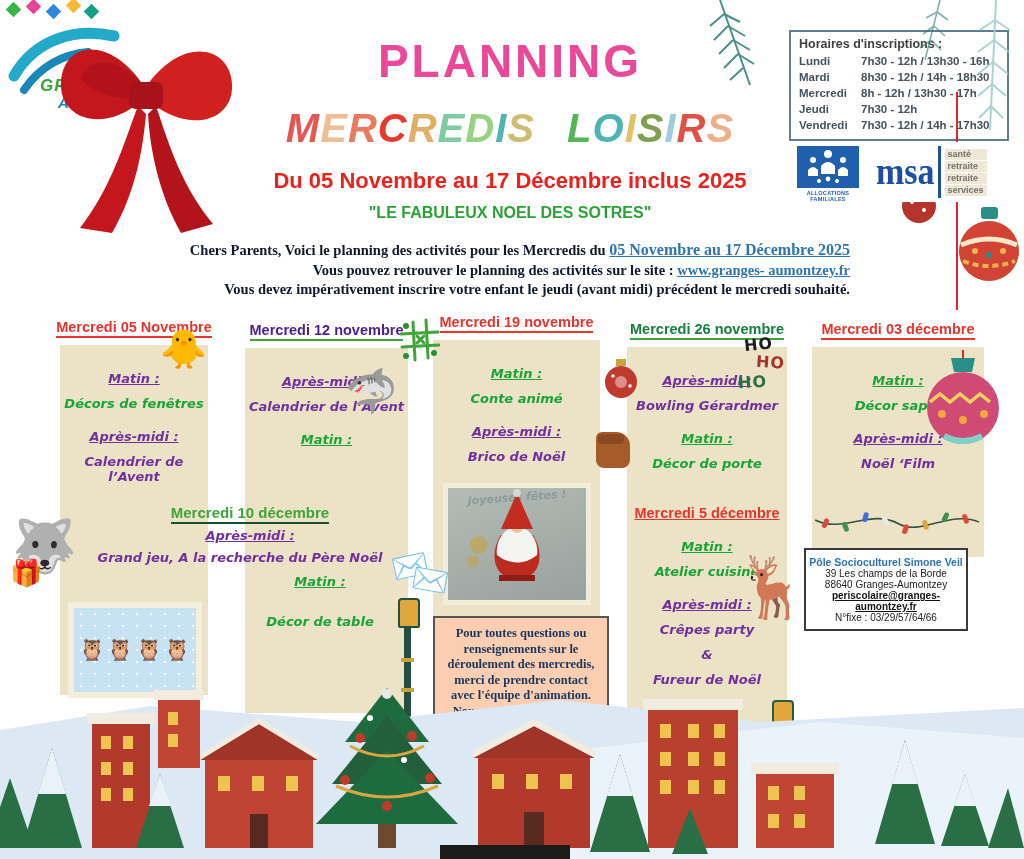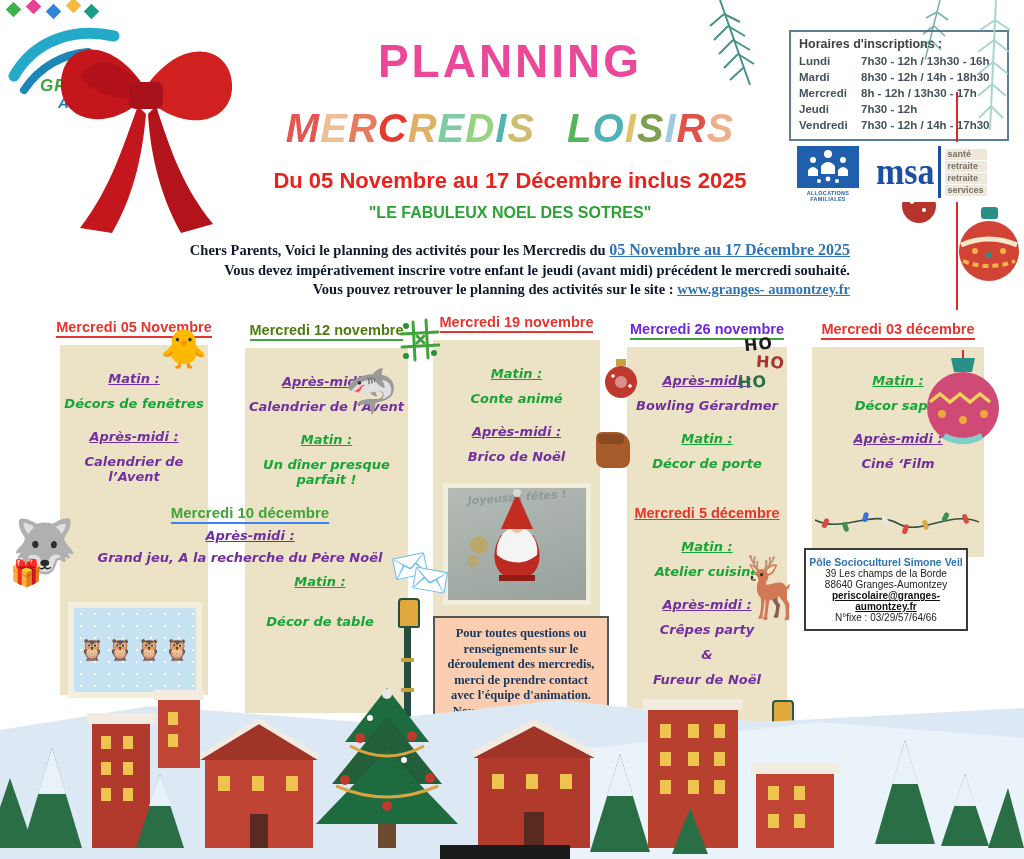--- a/index.html
+++ b/index.html
@@ -49,21 +49,21 @@
   .item{font:italic 700 13px "DejaVu Sans",sans-serif;margin:10px 4px;}
   .time-purple{color:#7030a0;text-decoration:underline;margin-top:18px;}
   .time-green{color:#18a437;text-decoration:underline;margin-top:18px;}
   .act-purple{color:#7030a0;}
   .act-green{color:#18a437;}
   .inner-header{color:#e6352c;text-decoration:underline;font-style:normal;font-size:14.5px;margin-top:34px;font-family:"Liberation Sans",sans-serif;}
 
   
   .dec10{left:60px;top:504px;width:352px;height:140px;}
   .dec10 .hdr{position:absolute;left:70px;top:0;width:240px;text-align:center;font:800 15px "Liberation Sans",sans-serif;color:#3fa439;}
-  .dec10 .hdr span{border-bottom:2px solid #3b82f6;padding-bottom:1px;}
+  .dec10 .hdr span{border-bottom:2px solid #14532d;padding-bottom:1px;}
   .dec10 .pm-label{position:absolute;left:120px;top:24px;width:140px;text-align:center;font:italic 700 13px "DejaVu Sans",sans-serif;color:#7030a0;text-decoration:underline;}
   .dec10 .pm-act{position:absolute;left:30px;top:46px;width:300px;text-align:center;font:italic 700 13px "DejaVu Sans",sans-serif;color:#7030a0;}
   .dec10 .am-label{position:absolute;left:200px;top:70px;width:120px;text-align:center;font:italic 700 13px "DejaVu Sans",sans-serif;color:#18a437;text-decoration:underline;}
   .dec10 .am-act{position:absolute;left:195px;top:110px;width:130px;text-align:center;font:italic 700 13px "DejaVu Sans",sans-serif;color:#18a437;}
 
   
   .santa-card{left:443px;top:483px;width:148px;height:122px;background:linear-gradient(160deg,#b6bdb9,#97a09c);box-shadow:0 0 0 5px #f2ecdb inset;}
   .santa-caption{position:absolute;left:0;right:0;top:8px;text-align:center;font:italic 700 11px "DejaVu Sans",sans-serif;color:#8d9a98;transform:rotate(-4deg);}
 
   
@@ -216,74 +216,73 @@
     <div class="msa-services">
       <span>santé</span>
       <span>retraite</span>
       <span>retraite</span>
       <span>services</span>
     </div>
   </div>
 
   <div class="abs intro">
     <div><span>Chers Parents,  Voici le planning  des activités pour  les Mercredis du </span><span class="lnk lnk-big">05 Novembre au 17 Décembre 2025</span></div>
+    <div><span>Vous pouvez  retrouver le  planning des  activités sur le site : </span><span class="lnk">www.granges-  aumontzey.fr</span></div>
     <div>Vous devez  impérativement  inscrire votre  enfant le jeudi (avant midi)  précédent le  mercredi  souhaité.</div>
-    <div><span>Vous pouvez  retrouver le  planning des  activités sur le site : </span><span class="lnk">www.granges-  aumontzey.fr</span></div>
   </div>
 
   <div class="panel" style="left:60px;top:345px;width:148px;height:350px;">
     <div class="col-header" style="color: rgb(230, 53, 44);"><span style="border-color: rgb(230, 53, 44);">Mercredi 05 Novembre</span></div>
     <div class="col-items">
         <div class="item time-purple">Matin :</div>
         <div class="item act-green">Décors de fenêtres</div>
         <div class="item time-purple">Après-midi :</div>
         <div class="item act-purple">Calendrier de l’Avent</div>
       </div>
   </div>
   <div class="panel" style="left:245px;top:348px;width:163px;height:365px;">
-    <div class="col-header" style="color: #4d7c0f;"><span style="border-color: rgb(63, 164, 57);">Mercredi 12 novembre</span></div>
+    <div class="col-header" style="color: #4c1d95;"><span style="border-color: rgb(63, 164, 57);">Mercredi 12 novembre</span></div>
     <div class="col-items">
         <div class="item time-purple">Après-midi :</div>
         <div class="item act-purple">Calendrier de l’Avent</div>
         <div class="item time-green">Matin :</div>
-        <div class="item act-green">Un dîner presque parfait !</div>
       </div>
   </div>
   <div class="panel" style="left:433px;top:340px;width:167px;height:283px;">
     <div class="col-header" style="color: rgb(230, 53, 44);"><span style="border-color: rgb(230, 53, 44);">Mercredi 19 novembre</span></div>
     <div class="col-items">
         <div class="item time-green">Matin :</div>
         <div class="item act-green">Conte animé</div>
         <div class="item time-purple">Après-midi :</div>
         <div class="item act-purple">Brico de Noël</div>
       </div>
   </div>
   <div class="panel" style="left:627px;top:347px;width:160px;height:440px;">
-    <div class="col-header" style="color: #6d28d9;"><span style="border-color: rgb(63, 164, 57);">Mercredi 26 novembre</span></div>
+    <div class="col-header" style="color: #15803d;"><span style="border-color: rgb(63, 164, 57);">Mercredi 26 novembre</span></div>
     <div class="col-items">
         <div class="item time-purple">Après-midi :</div>
         <div class="item act-purple">Bowling Gérardmer</div>
         <div class="item time-green">Matin :</div>
         <div class="item act-green">Décor de porte</div>
         <div class="item inner-header">Mercredi 5 décembre</div>
         <div class="item time-green">Matin :</div>
         <div class="item act-green">Atelier cuisine</div>
         <div class="item time-purple">Après-midi :</div>
         <div class="item act-purple">Crêpes party</div>
         <div class="item act-purple">&amp;</div>
         <div class="item act-purple">Fureur de Noël</div>
       </div>
   </div>
   <div class="panel" style="left:812px;top:347px;width:172px;height:210px;">
     <div class="col-header" style="color: rgb(230, 53, 44);"><span style="border-color: rgb(230, 53, 44);">Mercredi 03 décembre</span></div>
     <div class="col-items">
         <div class="item time-green">Matin :</div>
         <div class="item act-green">Décor sapin</div>
         <div class="item time-purple">Après-midi :</div>
-        <div class="item act-purple">Ciné ‘Film</div>
+        <div class="item act-purple">Noël ‘Film</div>
       </div>
   </div>
 
   <div class="abs dec10">
     <div class="hdr"><span>Mercredi 10 décembre</span></div>
     <div class="pm-label">Après-midi :</div>
     <div class="pm-act">Grand jeu, A la recherche du Père Noël</div>
     <div class="am-label">Matin :</div>
     <div class="am-act">Décor de table</div>
   </div>

